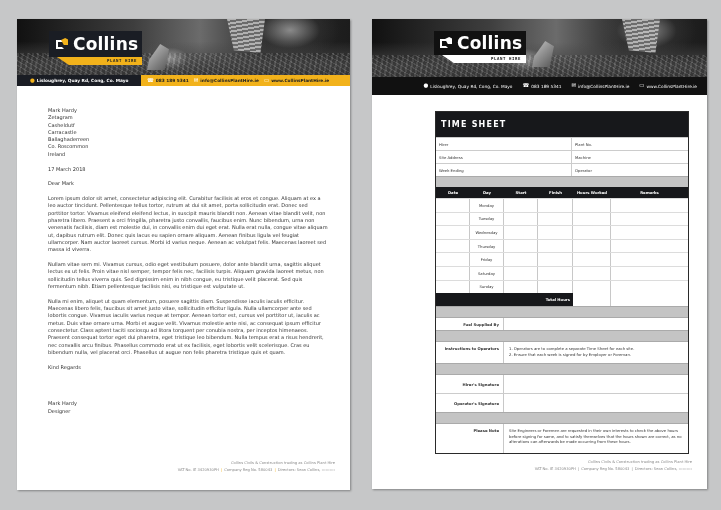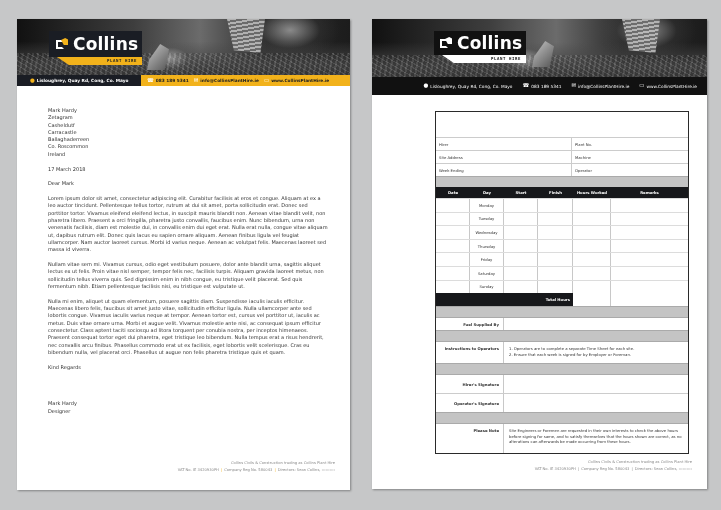--- a/index.html
+++ b/index.html
@@ -154,20 +154,21 @@
     <span class="ico">☎</span>
     <span style="margin-right:10px;">083 189 5341</span>
     <span class="ico">✉</span>
     <span style="margin-right:10px;">info@CollinsPlantHire.ie</span>
     <span class="ico">▭</span>
     <span>www.CollinsPlantHire.ie</span>
   </div>
 
   <div class="ts">
     <div class="ts-title">
+      <div class="t">TIME SHEET</div>
     </div>
 
     <div class="row">
       <div class="c" style="width:136px; border-right:1px solid #ccc;">Hirer</div>
       <div class="c" style="flex:1;">Plant No.</div>
     </div>
     <div class="row">
       <div class="c" style="width:136px; border-right:1px solid #ccc;">Site Address</div>
       <div class="c" style="flex:1;">Machine</div>
     </div>

